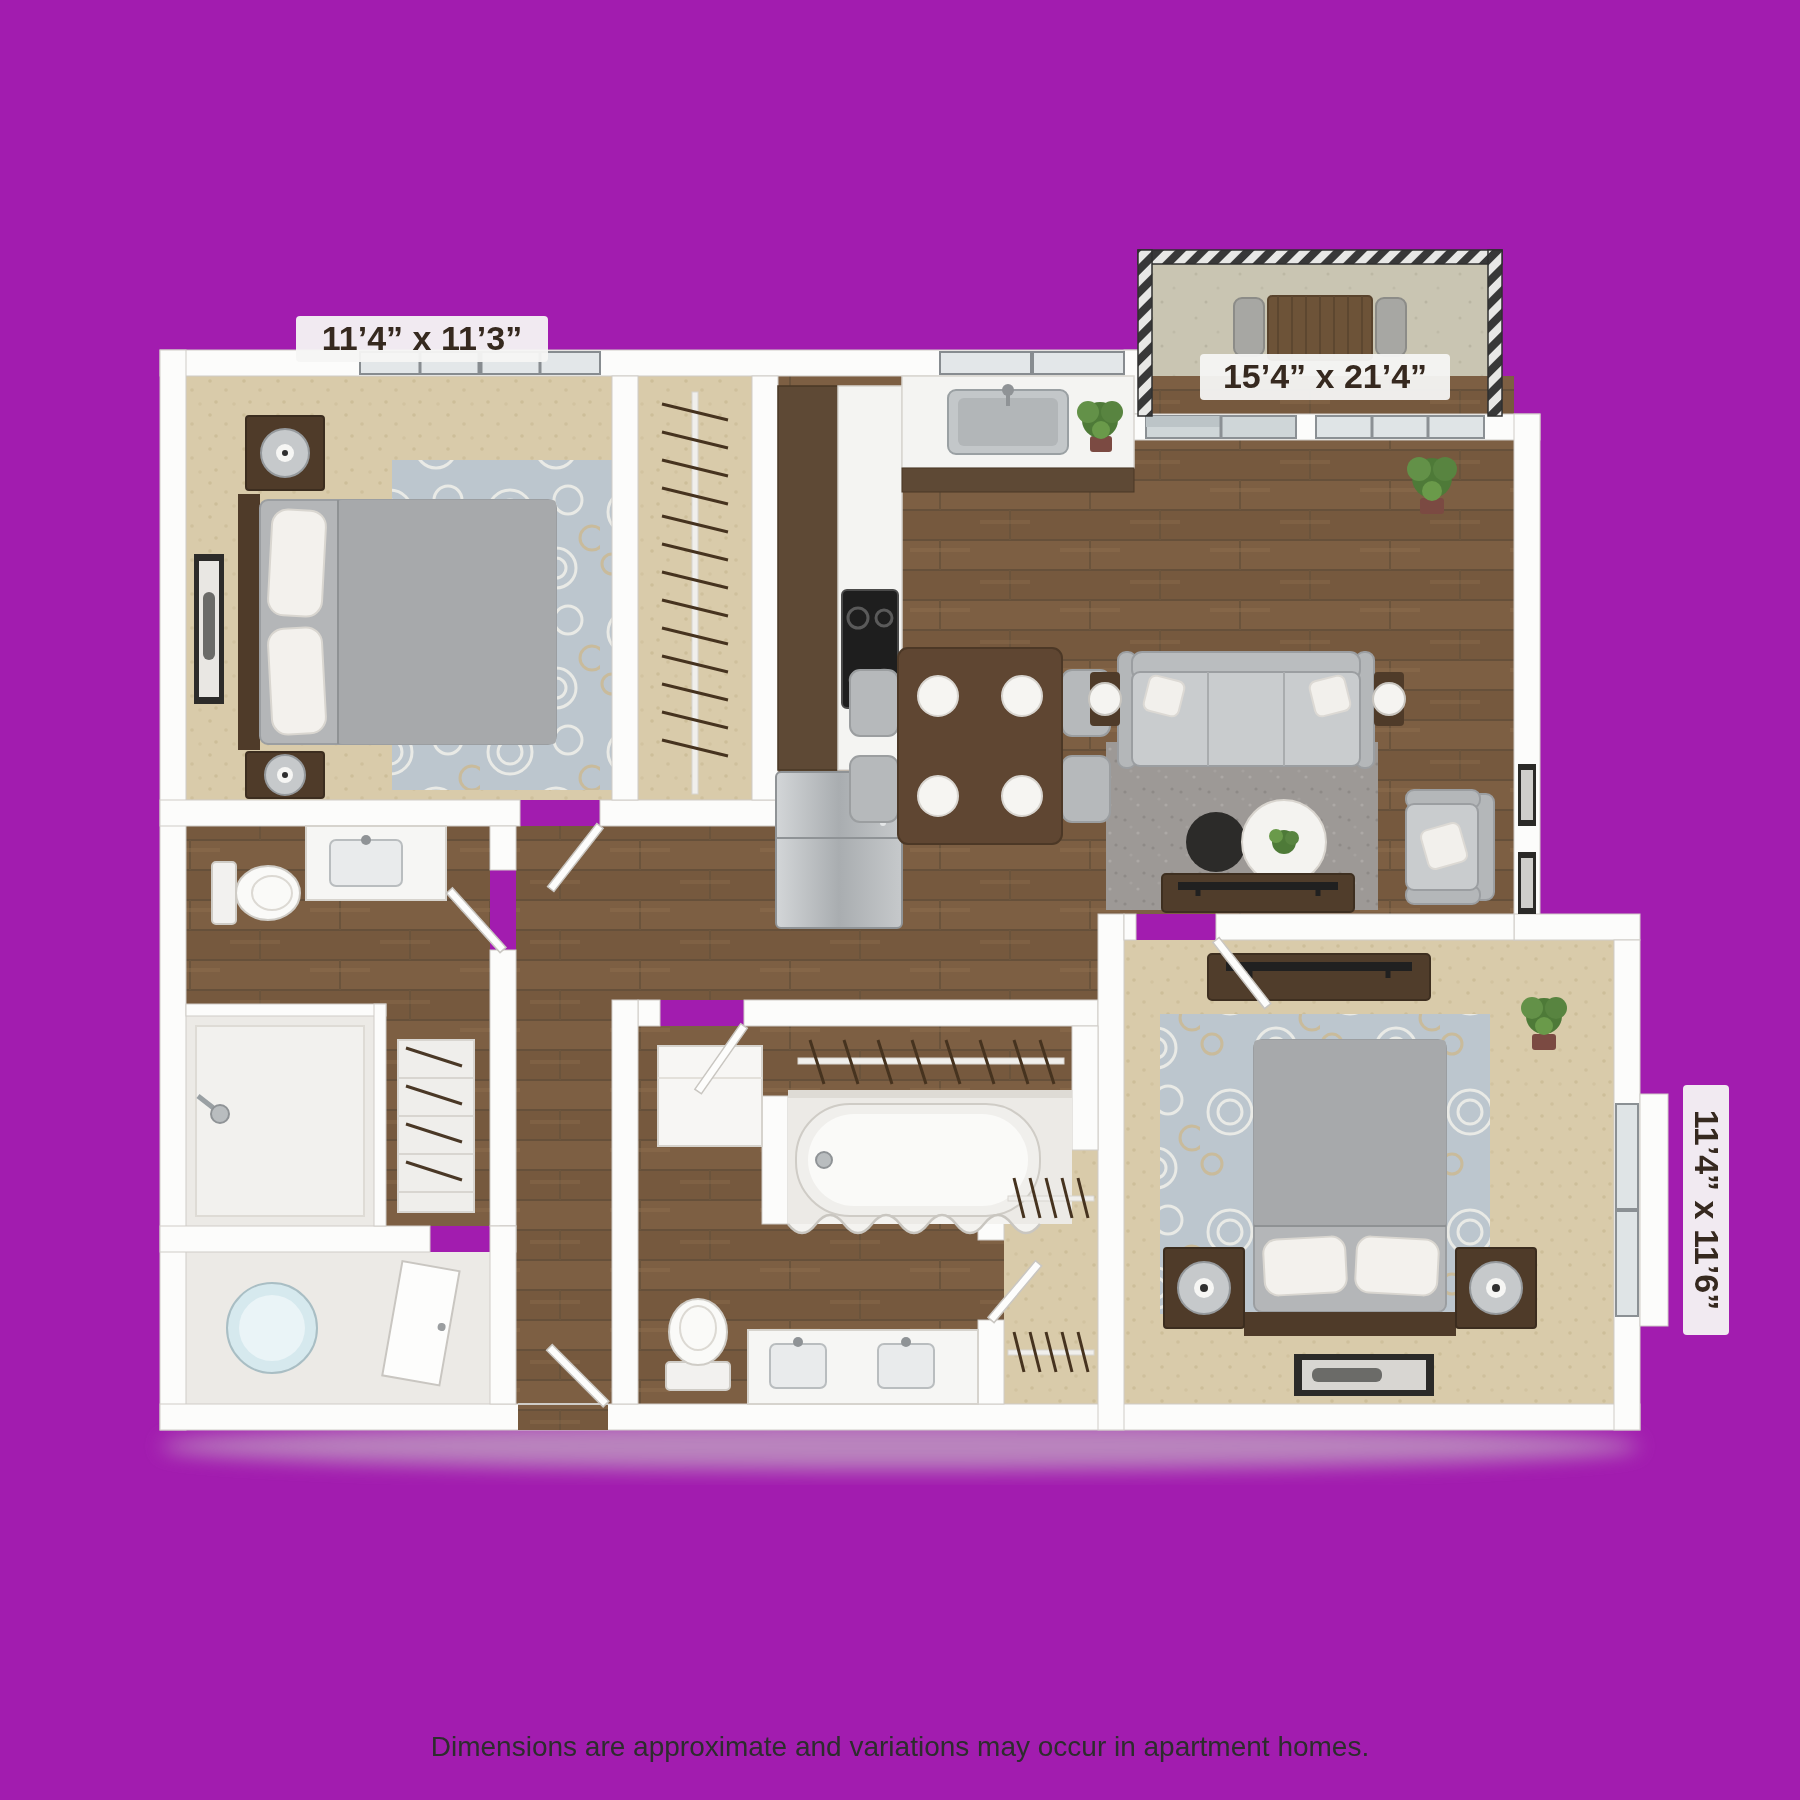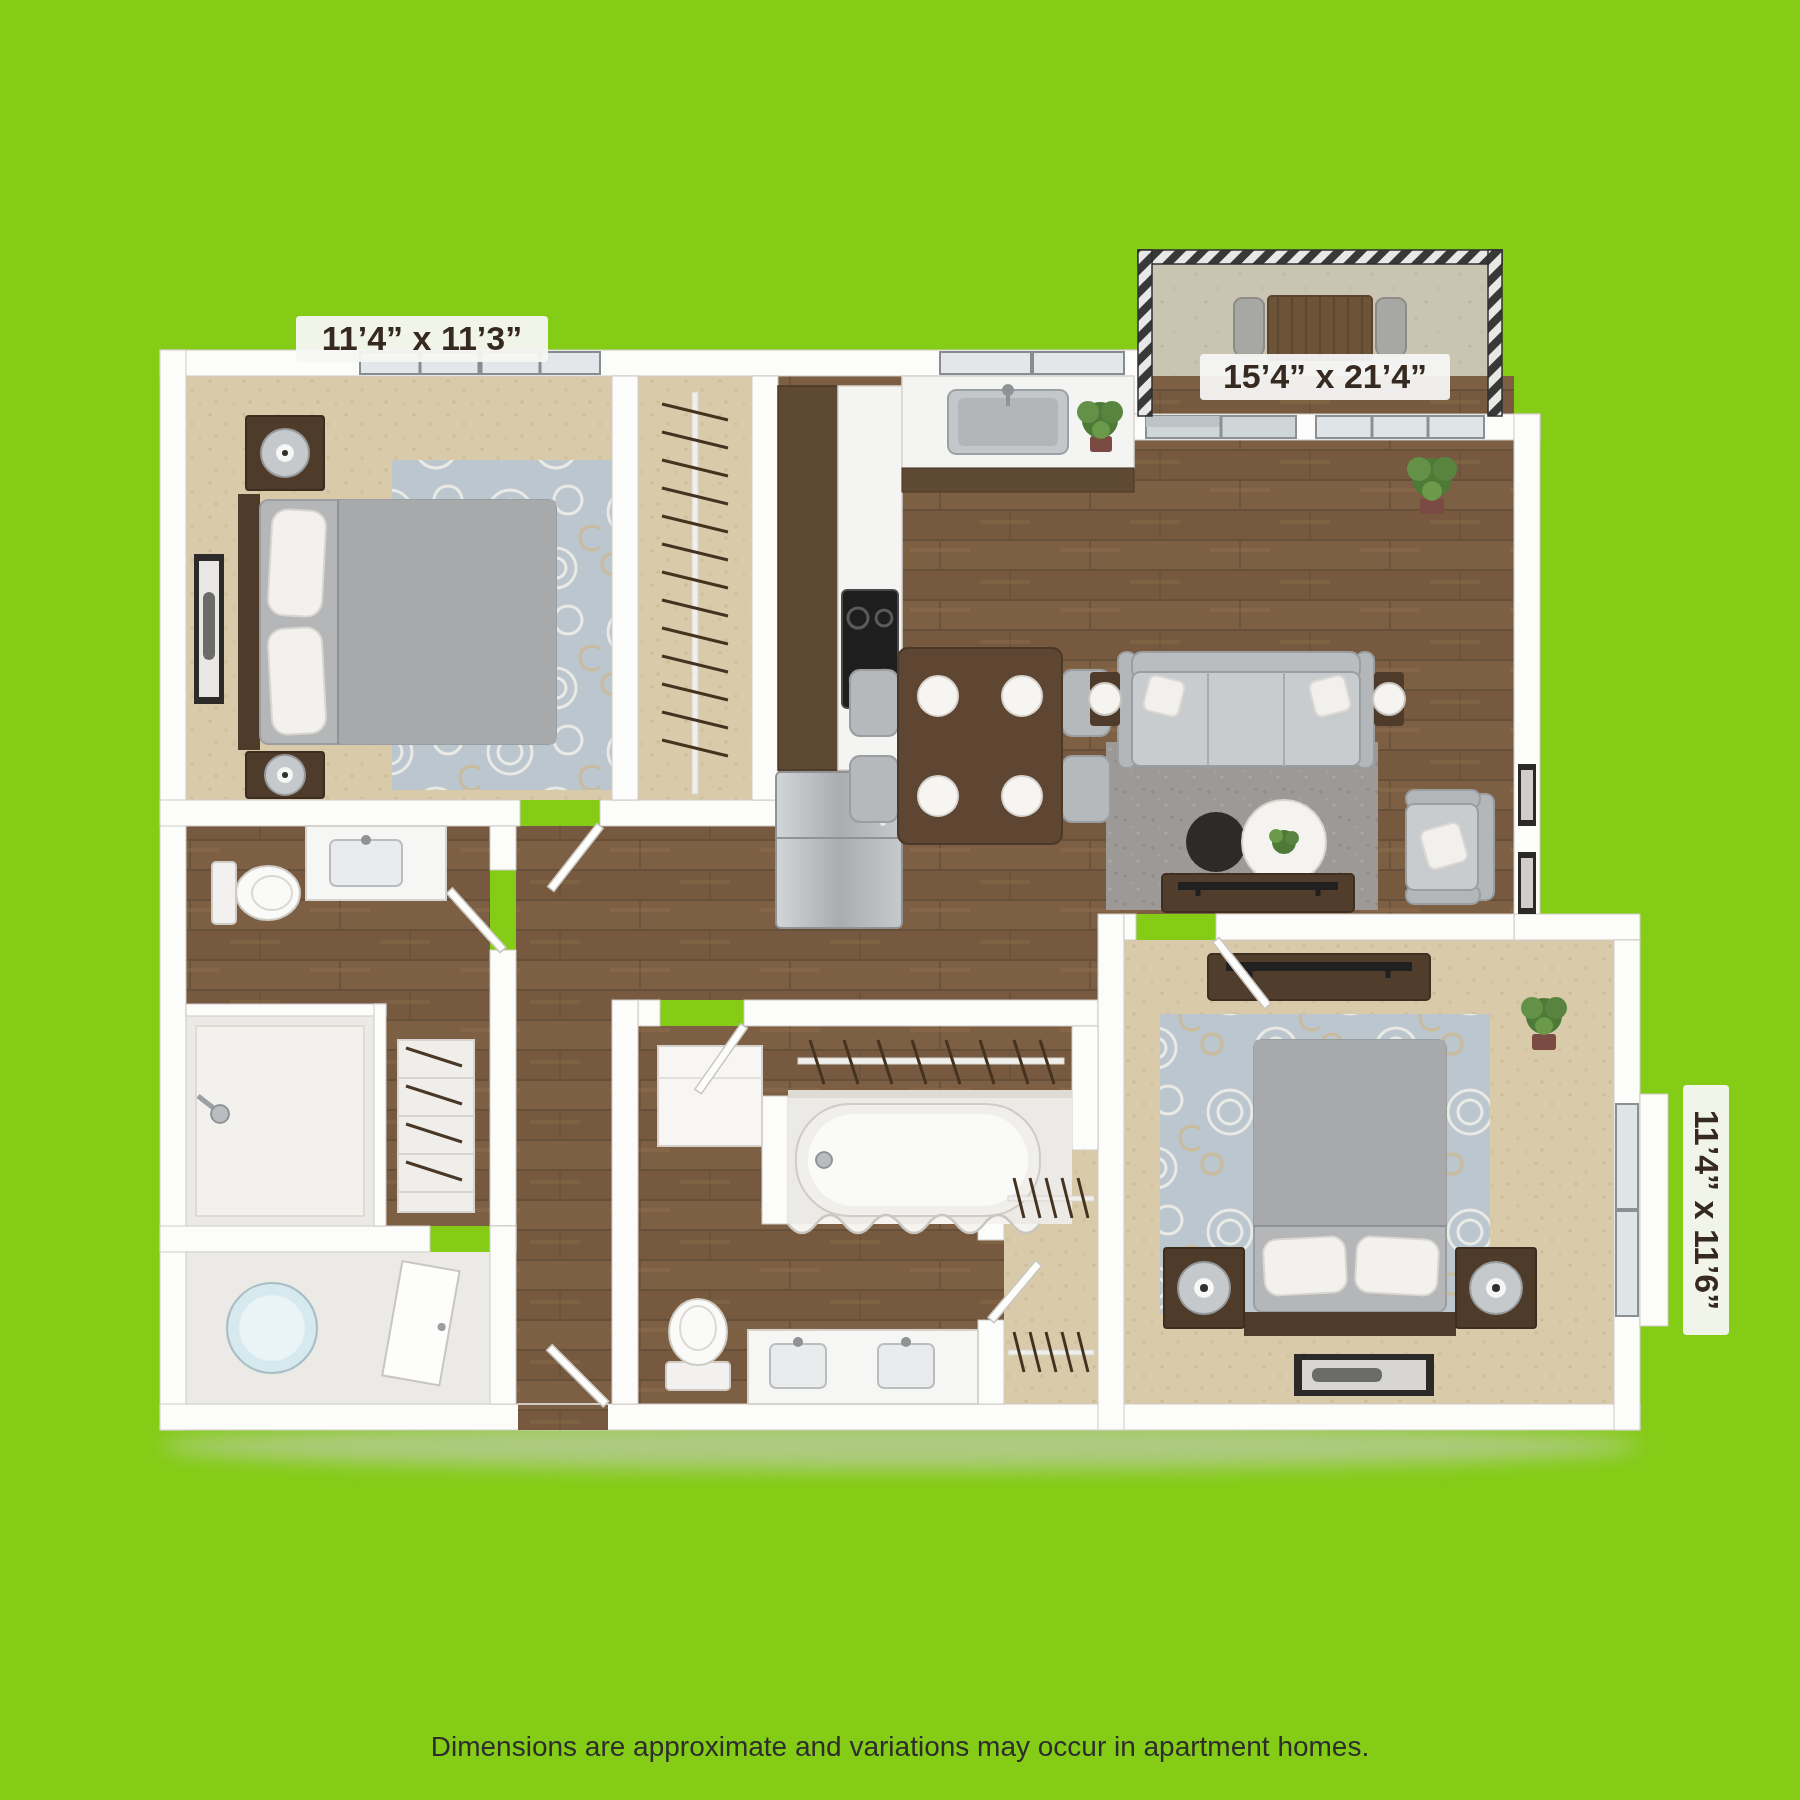--- a/index.html
+++ b/index.html
@@ -1,16 +1,16 @@
 <!DOCTYPE html>
 <html><head>
 <meta charset="utf-8">
 <style>
   html,body{margin:0;padding:0;background:#ffffff;}
-  .stage{position:relative;width:1800px;height:1800px;background:#84cc16;font-family:"Liberation Sans",sans-serif;}
+  .stage{position:relative;width:1800px;height:1800px;background:#a21caf;font-family:"Liberation Sans",sans-serif;}
   svg{display:block;}
   text{font-family:"Liberation Sans",sans-serif;}
   .dim-label{font-size:34px;font-weight:600;fill:#36291f;}
   .disclaimer{font-size:28px;font-weight:400;fill:#2d2d2d;}
 </style>
 </head>
 <body>
 
 <div class="stage">
 <svg width="1800" height="1800" viewBox="0 0 1800 1800">

